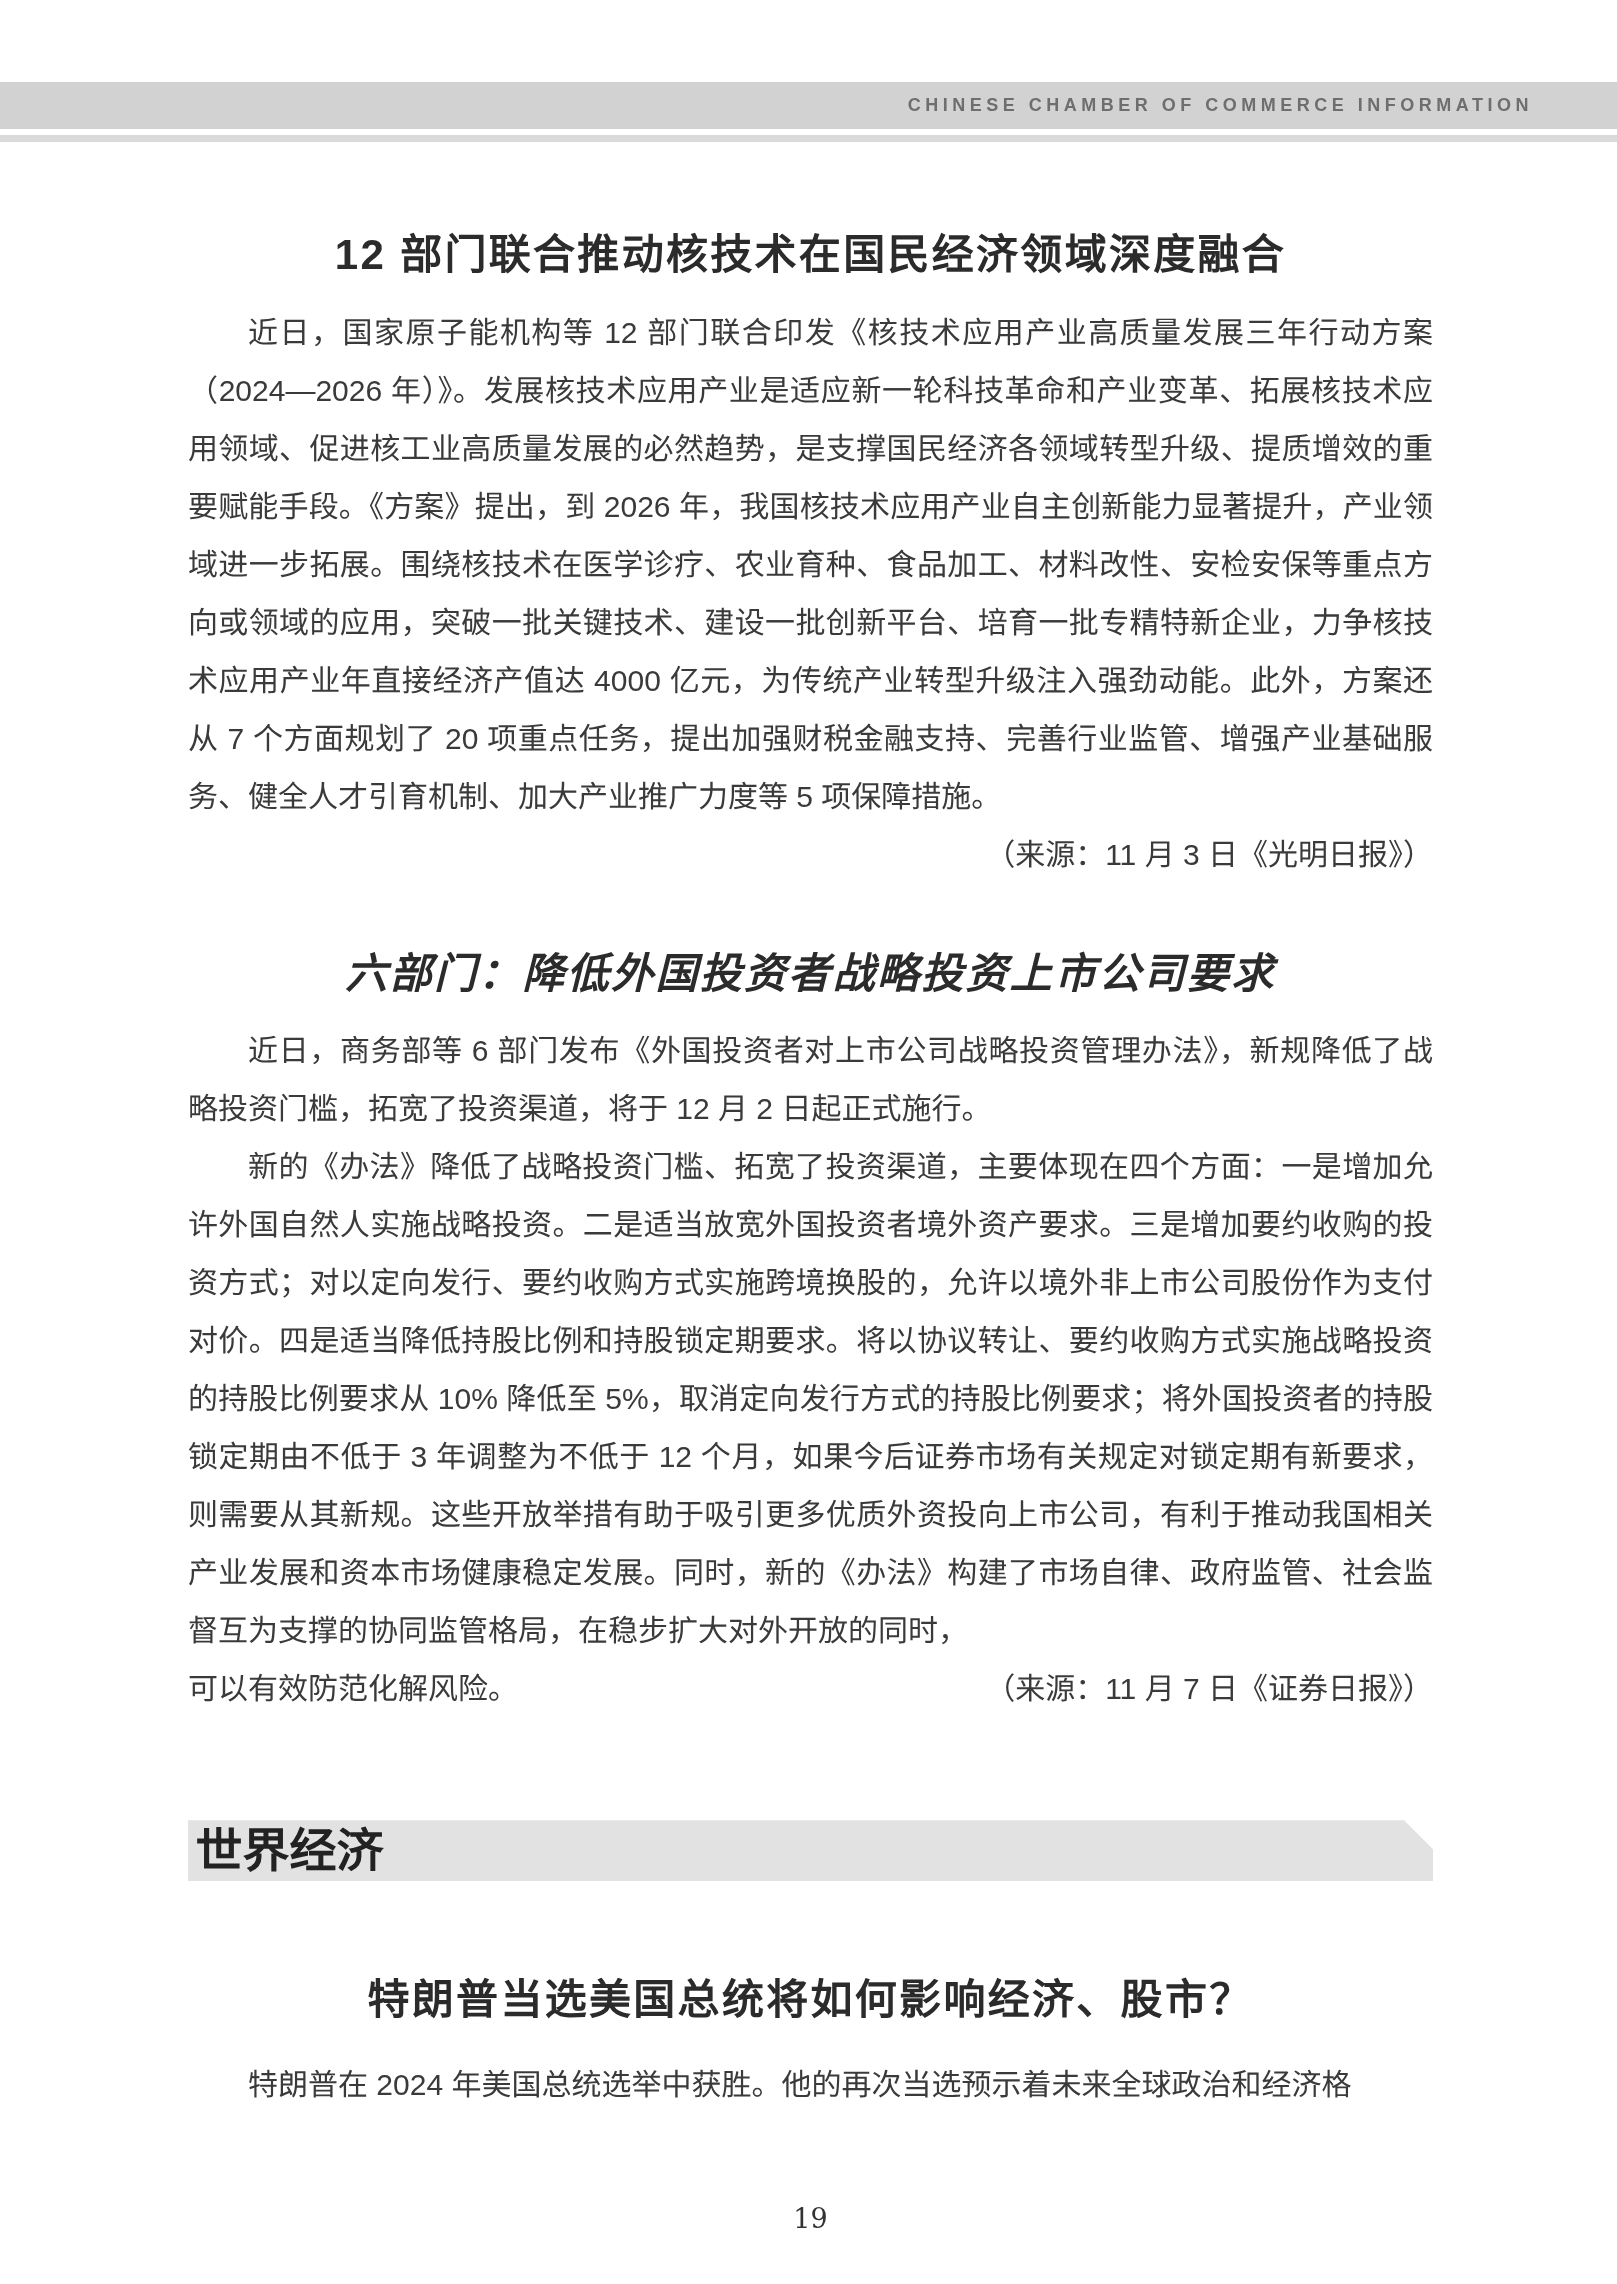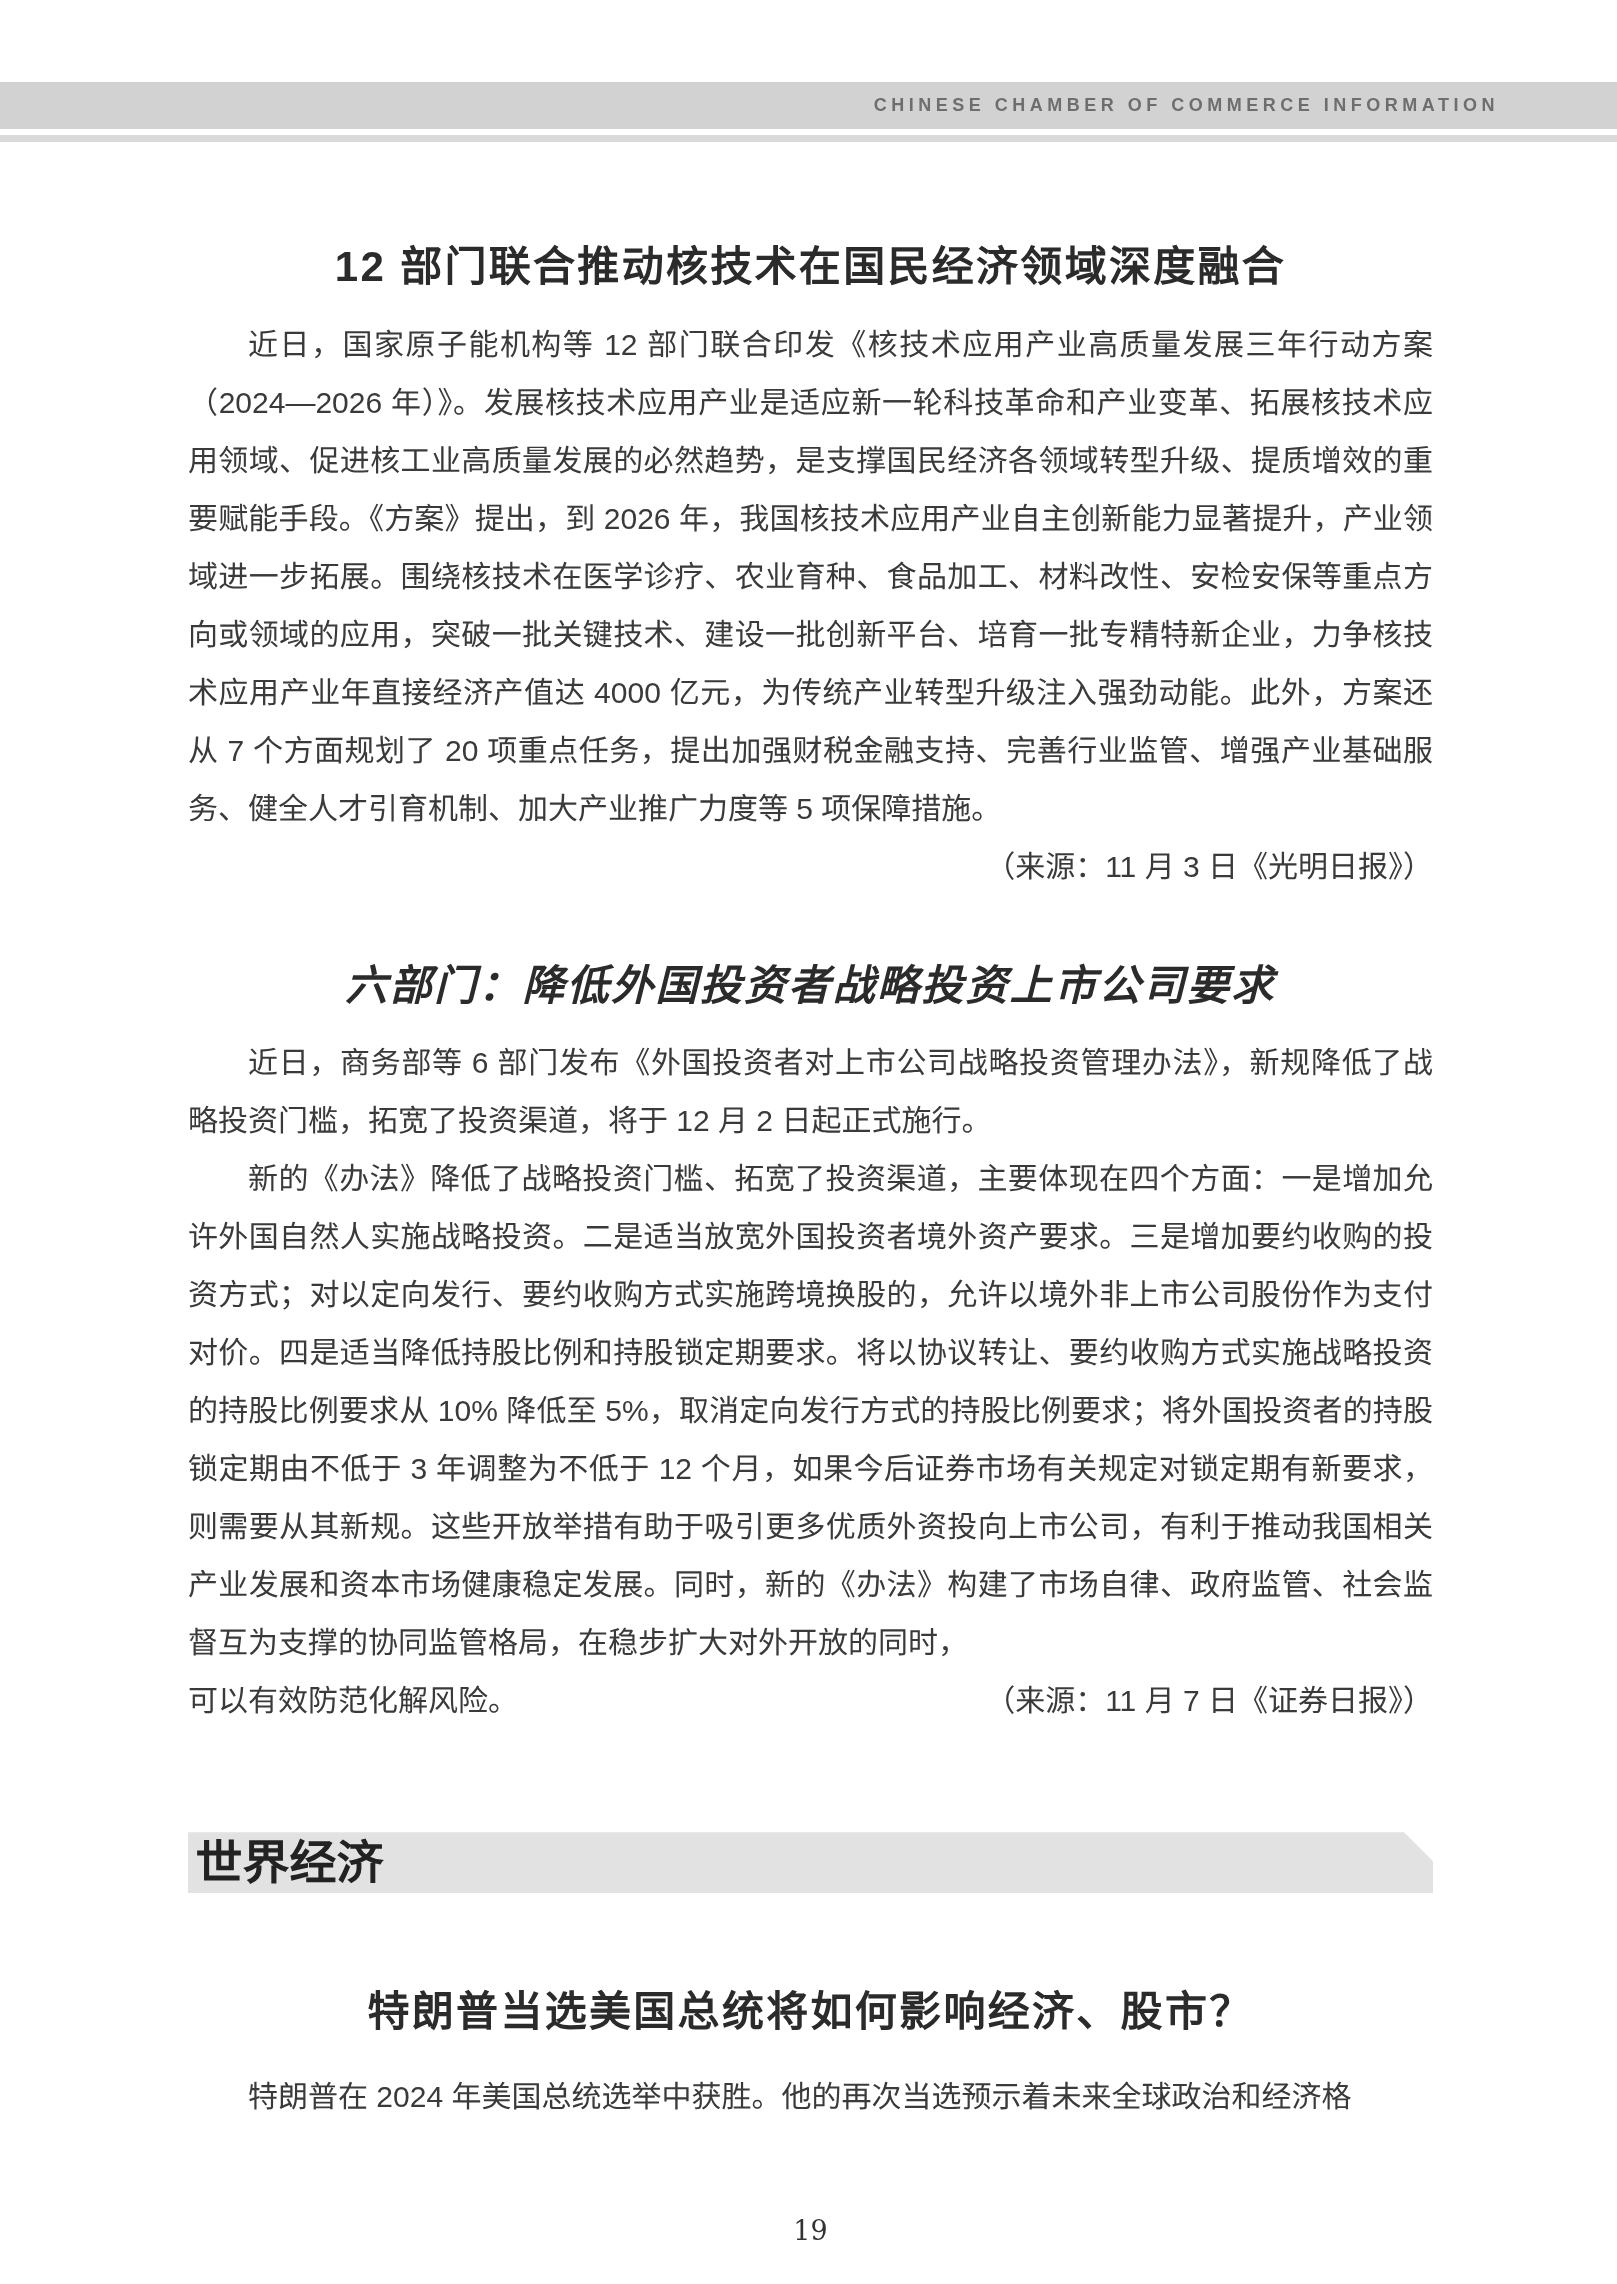--- a/index.html
+++ b/index.html
@@ -15,36 +15,36 @@
     font-family:"Liberation Sans", sans-serif;
     color:var(--color-body-text, #3a3a3a);
   }
 
   
   .header-band {
     position:absolute; left:0; top:82px;
     width:100%; height:47px;
     background:var(--color-header-band, #d2d2d2);
     display:flex; align-items:center; justify-content:flex-end;
-    padding-right:118px;
+    padding-right:84px;
   }
   .header-band-text {
     font-size:18px; font-weight:700;
     letter-spacing:4.5px; white-space:nowrap;
     color:var(--color-banner-text, #6e6e6e);
   }
   .header-thin {
     position:absolute; left:0; top:135px;
     width:100%; height:6.8px;
     background:var(--color-thin-band, #dadada);
   }
 
   
   .content {
-    position:absolute; left:188px; top:12px;
+    position:absolute; left:188px; top:0;
     width:1245px;
     display:flex; flex-direction:column;
   }
 
   .article-title {
     font-size:42px; line-height:53px; font-weight:700;
     letter-spacing:2.3px; text-align:center;
     color:var(--color-title-text, #2b2b2b);
   }
   .mt-title1 { margin-top:228px; }

